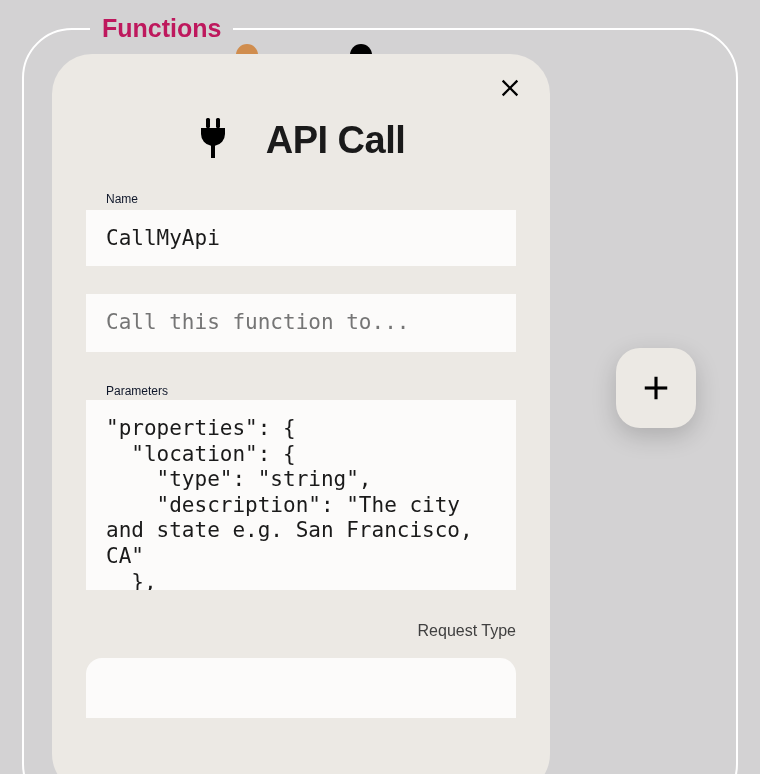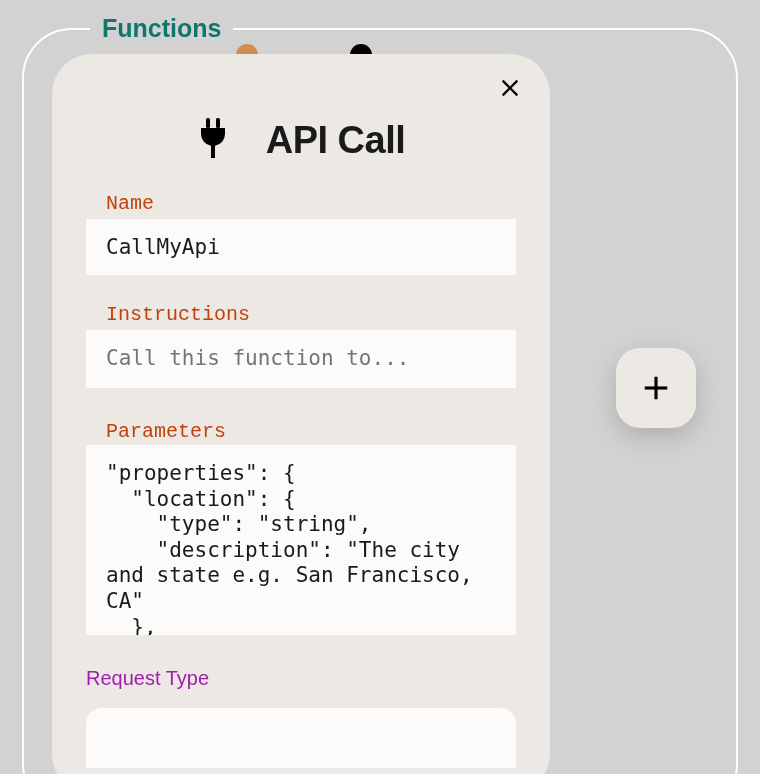--- a/index.html
+++ b/index.html
@@ -25,21 +25,21 @@
     bottom: -40px;
     border: 2px solid #ffffff;
     border-radius: 50px;
   }
   .outer-frame-label {
     position: absolute;
     left: 90px;
     top: 14px;
     background: #d3d2d3;
     padding: 0 12px;
-    color: #0f766e;
+    color: #be185d;
     font-weight: 600;
     font-size: 25px;
     z-index: 2;
   }
 
   
   .dot {
     position: absolute;
     width: 22px;
     height: 22px;
@@ -99,25 +99,24 @@
     font-size: 38px;
     font-weight: 600;
     color: #1a1a1a;
     letter-spacing: -0.5px;
   }
 
   .field-group {
     margin-bottom: 28px;
   }
   .field-label {
-    font-size: 20px;
-    color: #c2410c;
+    font-size: 12px;
+    color: #0f172a;
     padding-left: 20px;
     margin-bottom: 4px;
-    font-family: Liberation Mono, monospace;
   }
   .field-input, .field-textarea {
     width: 100%;
     background: #fcfbfa;
     border: none;
     border-radius: 0;
     padding: 16px 20px;
     font-family: ui-monospace, SFMono-Regular, Menlo, Consolas, monospace;
     font-size: 21px;
     color: #1a1a1a;
@@ -131,24 +130,24 @@
     overflow: hidden;
   }
   .field-textarea.instr {
     height: 58px;
     color: #b91c1c;
   }
 
   .group-params .field-label { margin-bottom: 2px; }
 
   .request-type-title {
-    text-align: left;
-    font-size: 20px;
+    text-align: right;
+    font-size: 16px;
     font-weight: 500;
-    color: #a21caf;
+    color: #404040;
     margin-top: 28px;
     margin-bottom: 18px;
   }
   .request-type-box {
     width: 100%;
     height: 60px;
     background: #fcfbfa;
     border-radius: 16px 16px 0 0;
   }
 
@@ -203,21 +202,20 @@
     </span>
     <div class="modal-title">API Call</div>
   </div>
 
   <div class="field-group">
     <div class="field-label">Name</div>
     <input class="field-input" value="CallMyApi" style="">
   </div>
 
   <div class="field-group">
-    <div class="field-label">Instructions</div>
     <textarea class="field-textarea instr" placeholder="Call this function to..." style=""></textarea>
   </div>
 
   <div class="field-group group-params">
     <div class="field-label">Parameters</div>
     <textarea class="field-textarea" style="">"properties": {
   "location": {
     "type": "string",
     "description": "The city and state e.g. San Francisco, CA"
   },

